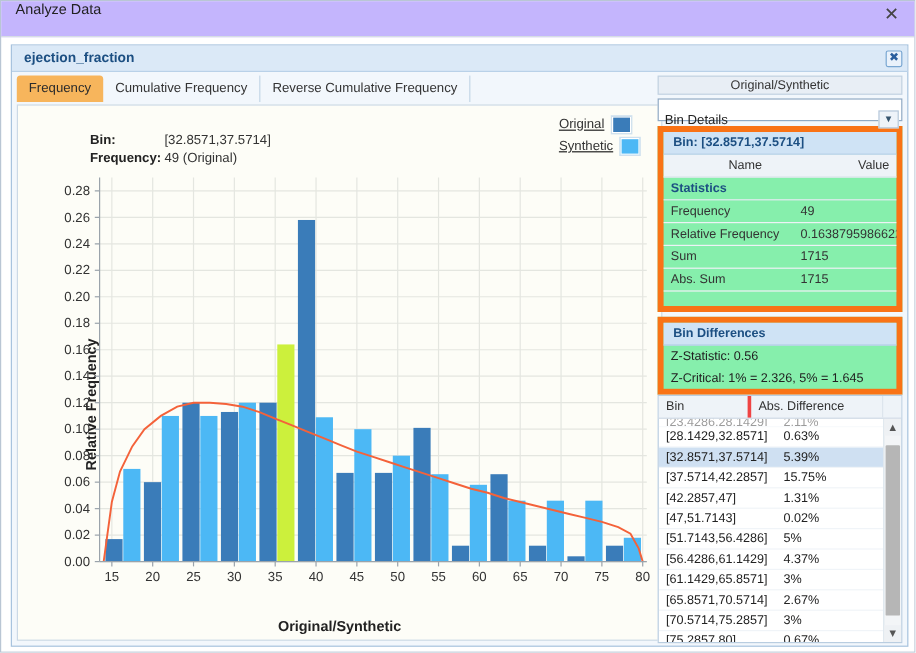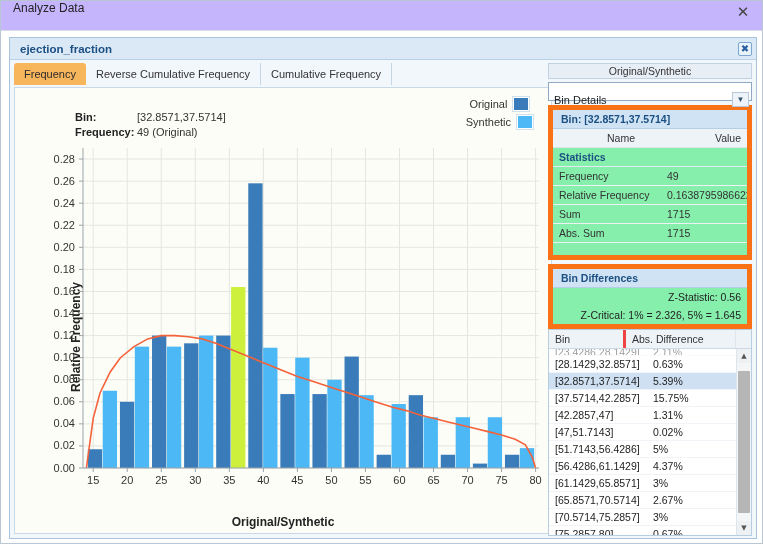--- a/index.html
+++ b/index.html
@@ -44,22 +44,22 @@
                 border-right:none; }
   .chartbox { position:absolute; left:0; top:24px; right:0; bottom:0;
               background:#fdfdf7; border:1px solid #cbd9e6; }
 
   .readout { position:absolute; left:60px; top:22px; font-size:11px; }
   .readout .row { display:flex; line-height:15px; }
   .readout .lbl { font-weight:bold; width:62px; color:#222; }
   .readout .val { color:#333; }
 
   .legend { position:absolute; right:18px; top:8px; }
-  .legend .lrow { display:flex; align-items:center; justify-content:center;
-                  line-height:16px; margin-bottom:2px; }
+  .legend .lrow { display:flex; align-items:center; justify-content:flex-start;
+                  line-height:16px; margin-bottom:2px;text-decoration:underline; }
   .legend .ltext { font-size:11px; color:#333; margin-right:6px; }
   .legend .sw { width:16px; height:14px; border:1px solid #ffffff;
                 outline:1px solid #cfe0ee; }
 
   .plotwrap { position:absolute; left:0; top:52px; right:0; bottom:0; }
   .ylabel { position:absolute; left:6px; top:50%;
             transform:translateY(-50%) rotate(-90deg); transform-origin:center;
             font-size:12px; font-weight:bold; color:#222; white-space:nowrap; }
   .xlabel { position:absolute; left:0; right:0; bottom:4px; text-align:center;
             font-size:12px; font-weight:bold; color:#222; }
@@ -86,21 +86,21 @@
   .kvhead .c1 { width:108px; }
   .subhead { padding:3px 6px; font-weight:bold; font-size:10.5px; color:#1c4f82;
              border-bottom:1px solid #e4ebf2; }
   .kvrow { display:flex; border-bottom:1px solid #eef2f6; font-size:10.5px;
            color:#333; }
   .kvrow div { padding:3px 6px; }
   .kvrow .c1 { width:108px; }
   .kvrow .c2 { flex:1; overflow:hidden; white-space:nowrap; }
   .kvpad { height:12px; }
 
-  .zline { padding:3px 6px; font-size:10.5px; color:#222;text-align:right; }
+  .zline { padding:3px 6px; font-size:10.5px; color:#222; }
 
   .bdtbl { position:relative; border:1px solid #b9cde0; background:#fff; }
   .bdhead { display:flex; background:#eef3f8; border-bottom:1px solid #cfdae5;
             font-size:10.5px; color:#333; }
   .bdhead .c1 { width:77px; padding:3px 6px; border-right:3px solid #ef4444; }
   .bdhead .c2 { flex:1; padding:3px 6px; border-right:1px solid #dde5ed; }
   .bdhead .c3 { width:15px; }
   .bdscroll { position:relative; height:186px; overflow:hidden; }
   .bdrow { display:flex; font-size:10.5px; color:#222;
            border-bottom:1px solid #f0f4f8; height:17px; align-items:center; }
@@ -132,24 +132,24 @@
     </div>
 
     <div class="doc-body">
 
       <div class="leftcol">
         <div class="tabs" id="tabbar">
             <div class="tab active">
               <span>Frequency</span>
             </div>
             <div class="tab">
+              <span>Cumulative Frequency</span>
+            </div>
+            <div class="tab">
               <span>Reverse Cumulative Frequency</span>
-            </div>
-            <div class="tab">
-              <span>Cumulative Frequency</span>
             </div>
           </div>
 
         <div class="chartbox">
 
           <div class="readout">
             <div class="row">
               <span class="lbl">Bin:</span>
               <span class="val">[32.8571,37.5714]</span>
             </div>

